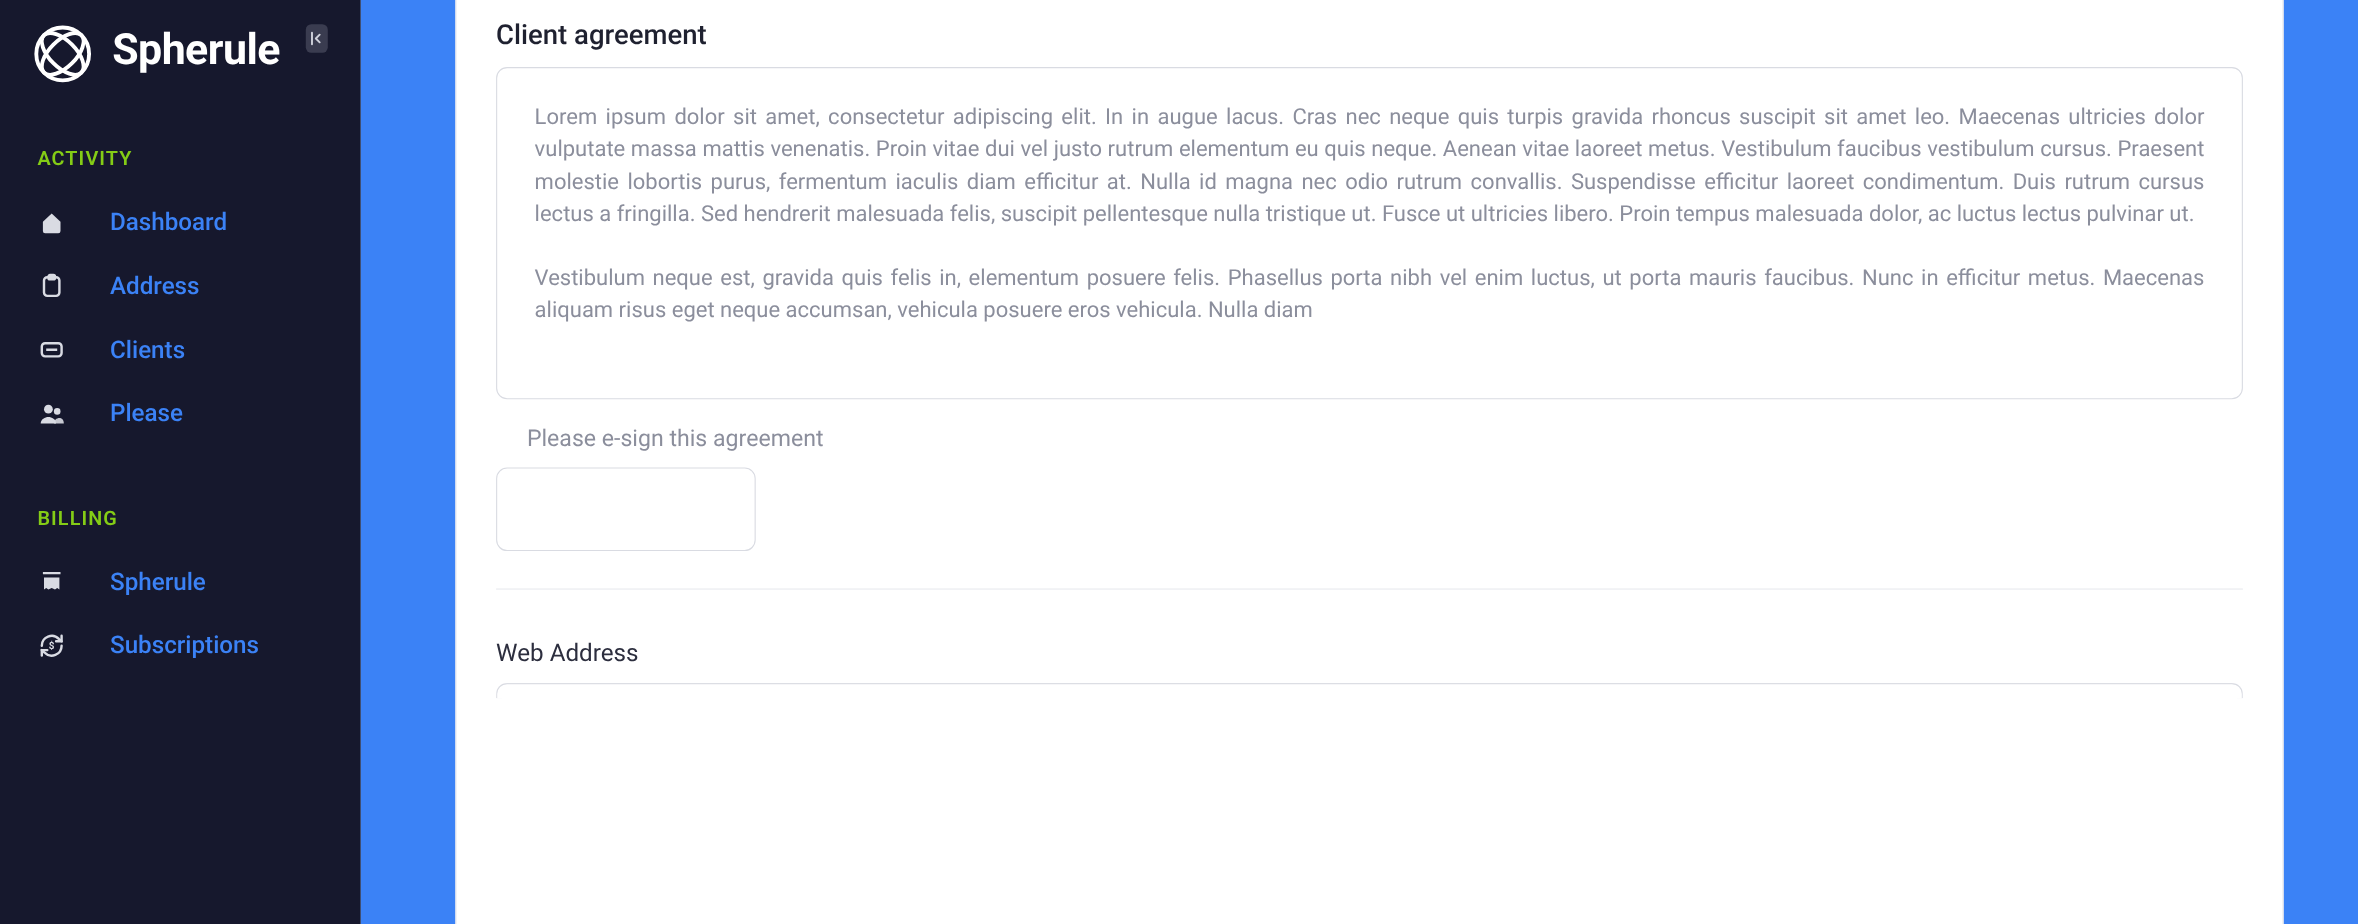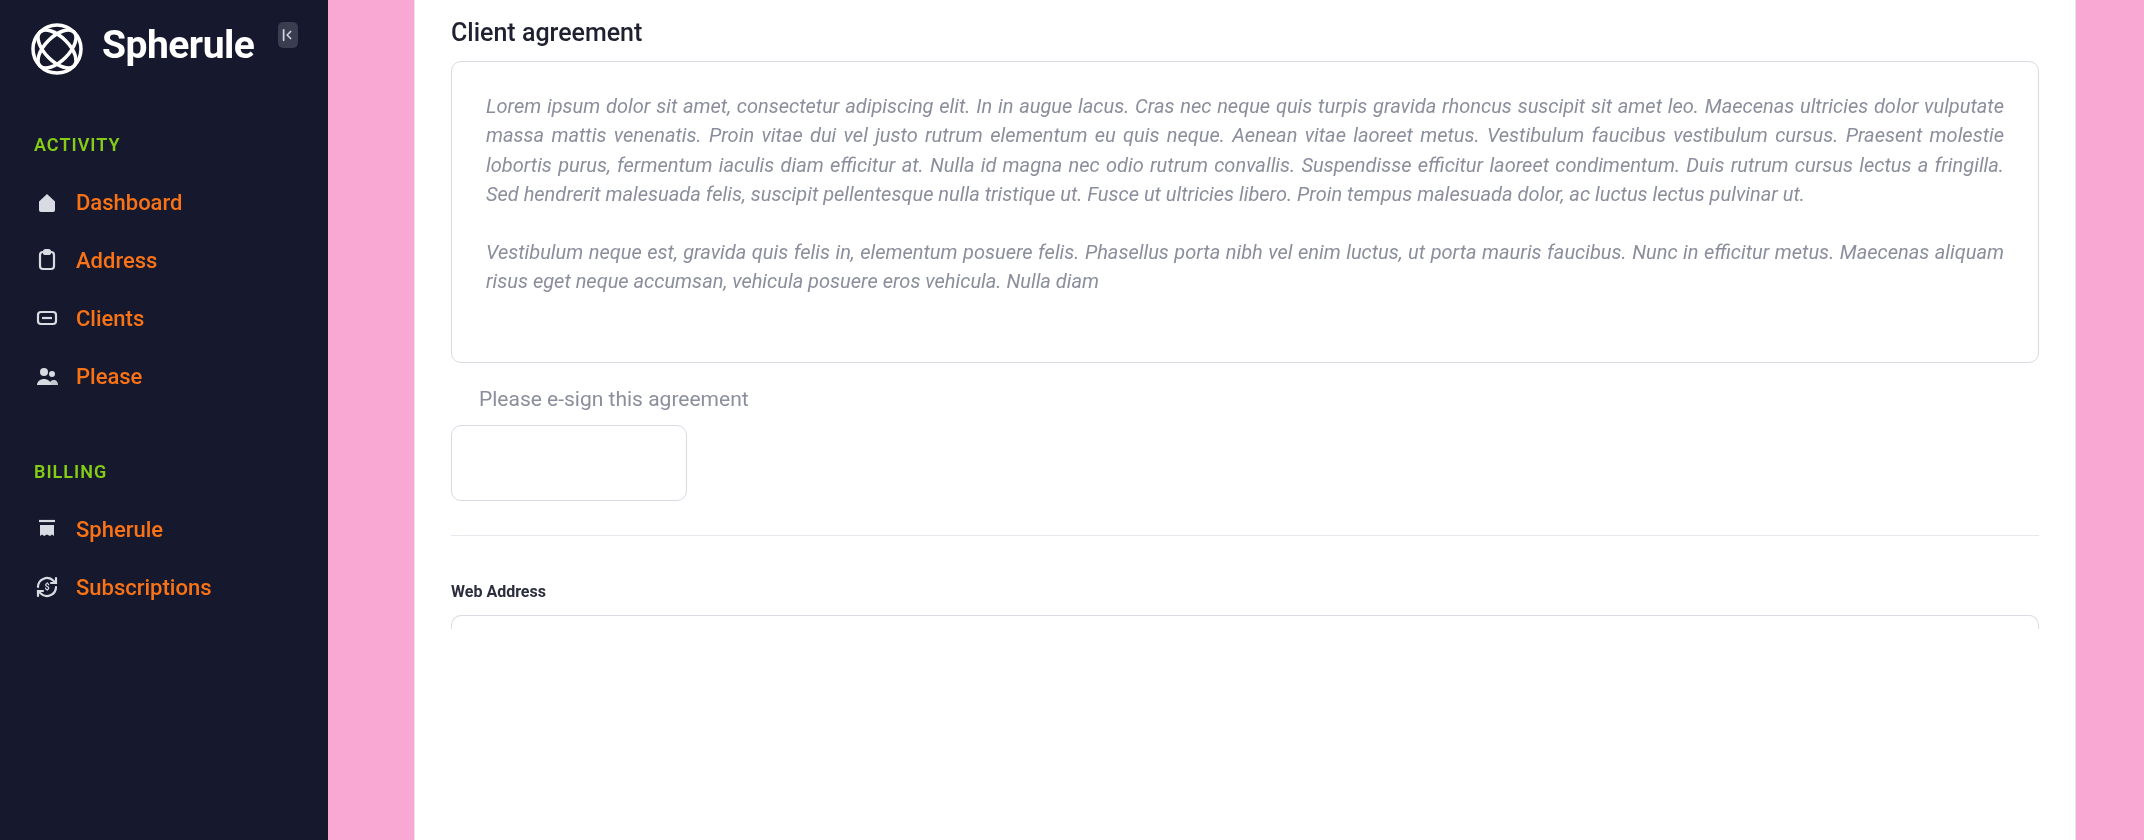--- a/index.html
+++ b/index.html
@@ -8,40 +8,40 @@
 
   
   .sidebar { width: 328px; height: 100%; background: #16182d; color: #d0d2da; padding: 22px 0 0 0; flex-shrink: 0; }
   .brand { display: flex; align-items: flex-start; gap: 18px; padding: 0 30px 0 30px; margin-bottom: 58px; }
   .brand-name { color: #ffffff; font-size: 39px; font-weight: 700; letter-spacing: -0.5px; }
   .brand-logo { width: 54px; height: 54px; flex-shrink: 0; }
   .collapse-btn { width: 26px; height: 26px; background: #3a3c50; border-radius: 5px; display:flex; align-items:center; justify-content:center; cursor:pointer; margin-left: 6px; }
   .collapse-btn svg { width: 14px; height: 14px; }
 
   .section-label { color: #84cc16; font-size: 18px; font-weight: 600; letter-spacing: 1px; padding: 0 34px; margin-bottom: 18px; }
-  .nav-item { display: flex; align-items: center; gap: 16px; padding: 16px 34px; color: #f97316; font-size: 22px; font-weight: 500; cursor: pointer; }
+  .nav-item { display: flex; align-items: center; gap: 40px; padding: 16px 34px; color: #3b82f6; font-size: 22px; font-weight: 500; cursor: pointer; }
   .nav-icon { width: 26px; height: 26px; flex-shrink:0; display:flex; align-items:center; justify-content:center; }
   .nav-icon svg { width: 24px; height: 24px; }
   .section-gap { height: 56px; }
 
   
-  .main { flex: 1; background: #f9a8d4; position: relative; }
+  .main { flex: 1; background: #3b82f6; position: relative; }
   .card { position: absolute; left: 86px; right: 68px; top: 0; bottom: 0; border-left: 1px solid #e4e5ea; border-right: 1px solid #e4e5ea; background: #fff; }
   .inner { padding: 18px 36px 0 36px; }
 
   .field-label { color: #1f2130; font-size: 25px; font-weight: 500; margin-bottom: 14px; }
   .agreement-box { border: 1px solid #d9dbe2; border-radius: 10px; padding: 30px 34px; height: 302px; overflow: hidden; color: #8b8e9c; font-size: 20px; line-height: 1.47; text-align: justify; }
-  .agreement-box p { margin-bottom: 28px; font-style: italic; }
+  .agreement-box p { margin-bottom: 28px; }
 
   .helper { color: #8b8e9c; font-size: 21px; margin-top: 24px; margin-bottom: 14px; margin-left: 28px; }
   .sign-box { width: 236px; height: 76px; border: 1px solid #d9dbe2; border-radius: 10px; cursor: text; }
 
   .divider { border-top: 1px solid #e8e9ee; margin: 34px 0 46px 0; }
 
-  .section-title-2 { color: #2c2e3e; font-size: 16px; font-weight: 700; margin-bottom: 14px; }
+  .section-title-2 { color: #2c2e3e; font-size: 22px; font-weight: 400; margin-bottom: 14px; }
   .url-input { width: 100%; height: 14px; border: 1px solid #d9dbe2; border-top-left-radius: 10px; border-top-right-radius: 10px; border-bottom: none; }
 </style>
 </head>
 <body>
 
 <nav class="sidebar">
   <div class="brand">
     <span class="brand-logo">
       <svg viewBox="0 0 54 54" fill="none" stroke="#ffffff" stroke-width="3.5">
         <circle cx="27" cy="27" r="24"></circle>

